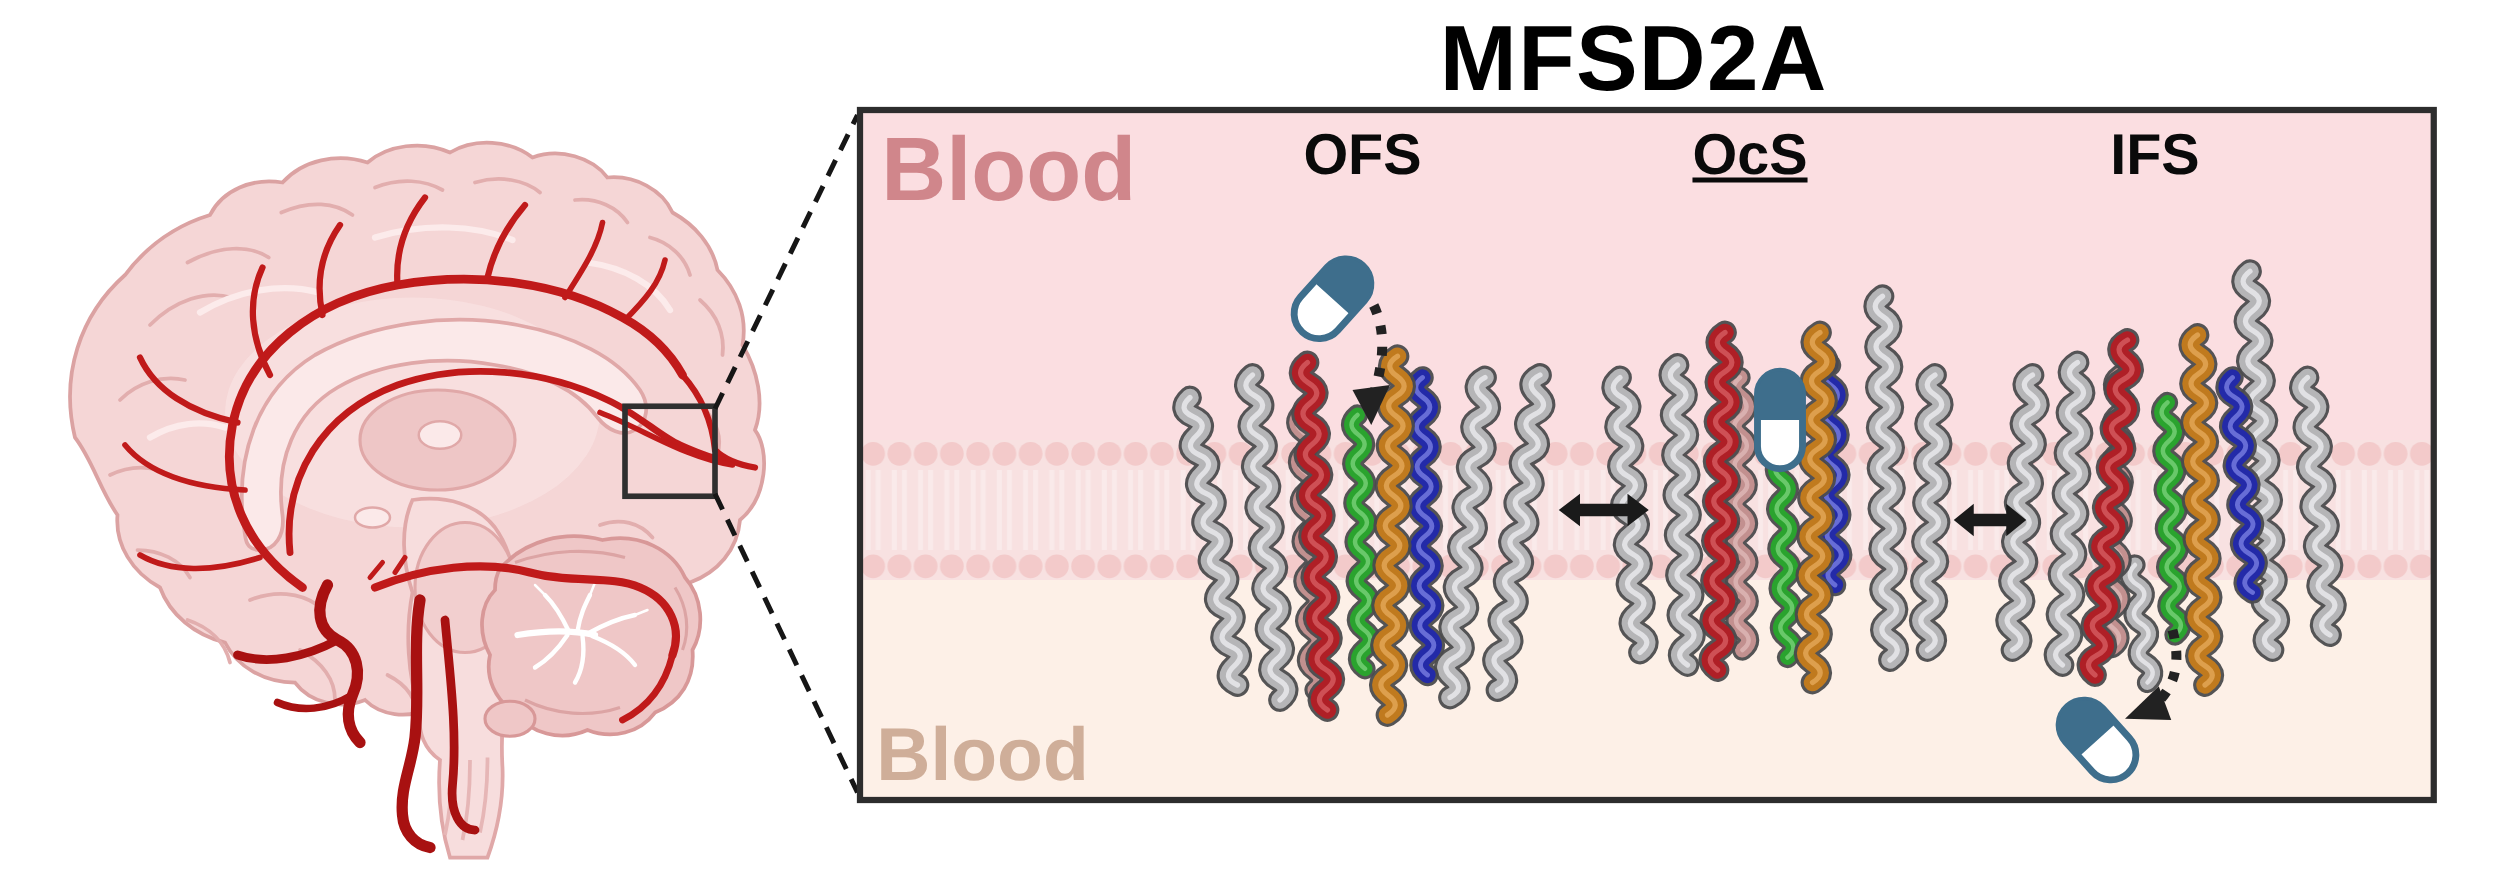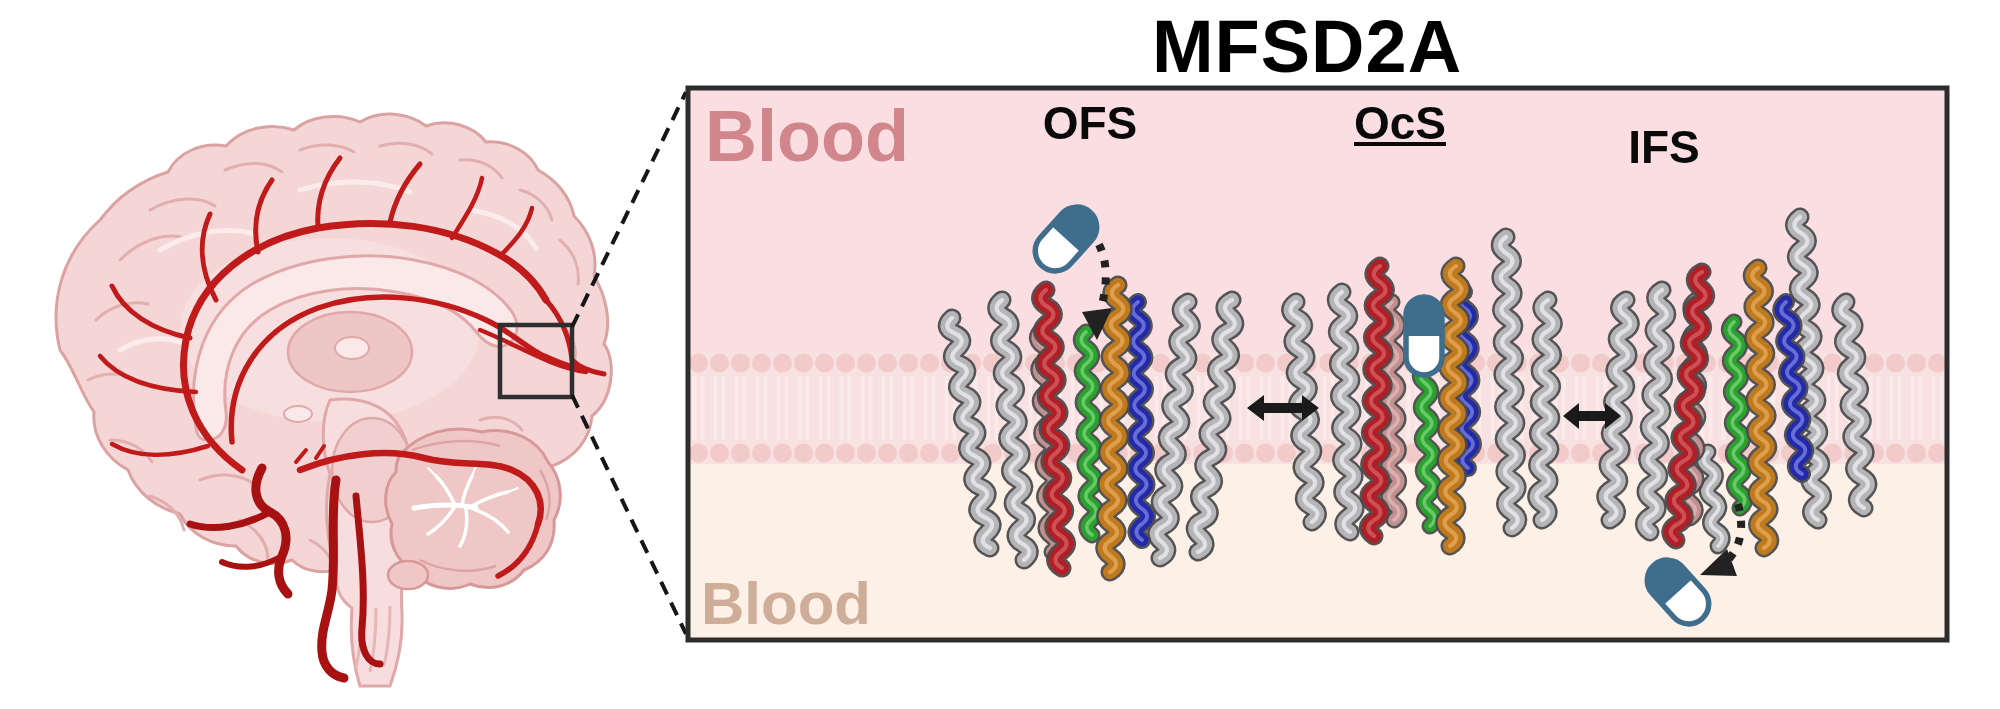--- a/index.html
+++ b/index.html
@@ -5,21 +5,21 @@
   html,body{margin:0;padding:0;background:#ffffff;}
   .stage{position:relative;width:2000px;height:709px;background:#fff;overflow:hidden;
          font-family:"Liberation Sans", sans-serif;}
   .stage svg.art{position:absolute;left:0;top:0;width:2000px;height:709px;}
   .txt{position:absolute;font-weight:bold;white-space:nowrap;line-height:1;}
   .title{top:10px;left:1307px;transform:translateX(-50%);font-size:74px;color:var(--c-title,#000);letter-spacing:1px;}
   .lbl-blood{top:100px;left:705px;font-size:72px;color:var(--c-label_blood,#d0868b);}
   .lbl-bbb{top:375px;left:708px;font-size:60px;color:var(--c-label_bbb,#c4787e);}
   .lbl-brain{top:574px;left:701px;font-size:60px;color:var(--c-label_brain,#cfae99);}
   .state{top:100px;transform:translateX(-50%);font-size:46px;color:var(--c-state_label,#0a0a0a);}
-  .state.ofs{left:1090px;} .state.ocs{left:1400px;text-decoration:underline;} .state.ifs{left:1664px;margin-top:24px;}
+  .state.ofs{left:1090px;} .state.ocs{left:1400px;text-decoration:underline;} .state.ifs{left:1724px;}
 </style>
 </head>
 <body>
 
 <div class="stage">
 
 <svg class="art" viewBox="0 0 2000 709">
 
   <g>
 

